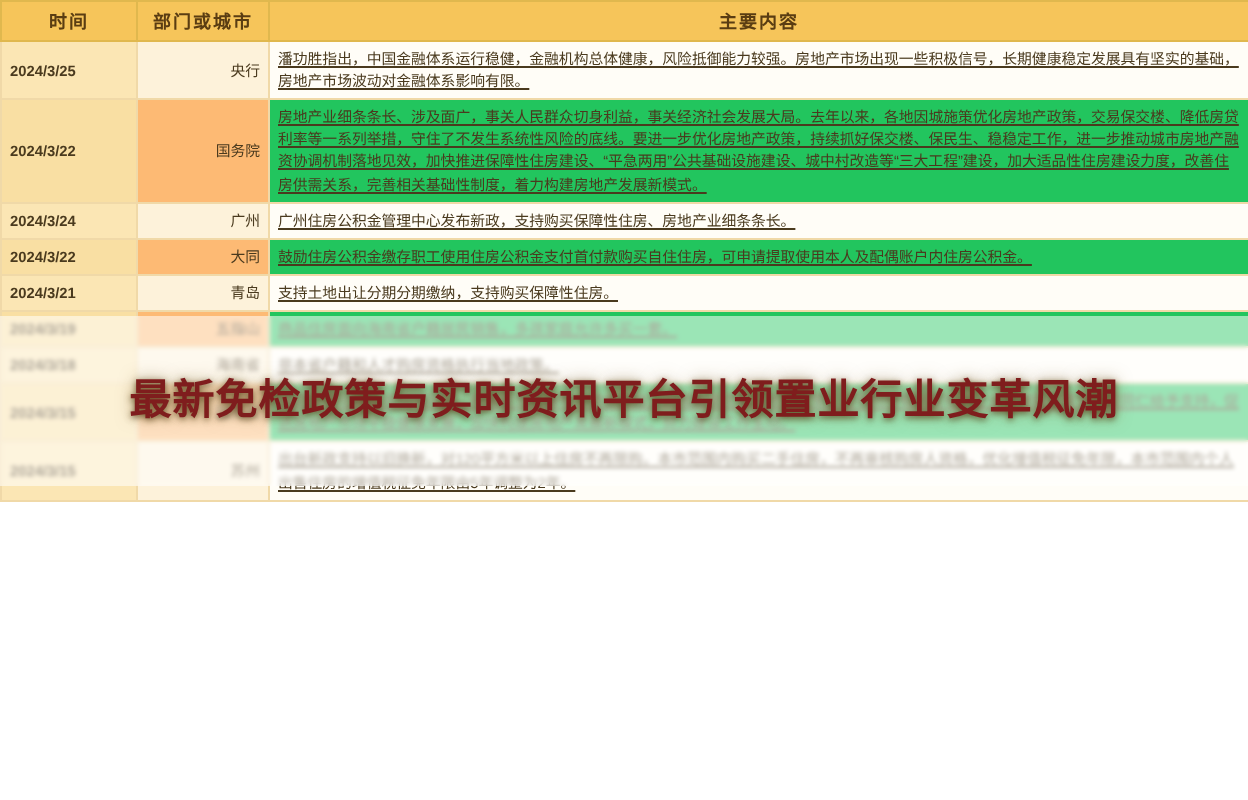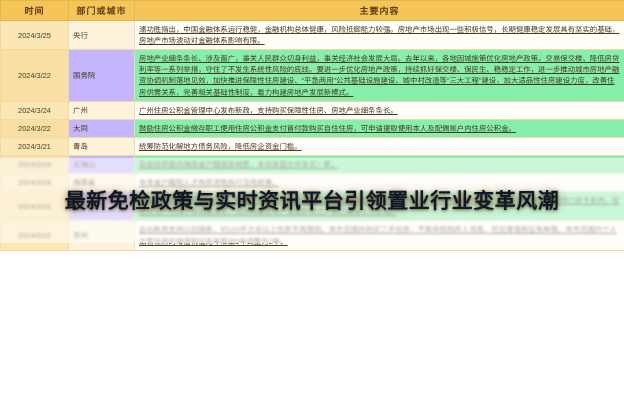--- a/index.html
+++ b/index.html
@@ -42,61 +42,60 @@
     border: 1px solid #f0d9a8;
     font-size: 7.4px;
     line-height: 1.5;
     color: #4a3a1e;
     vertical-align: middle;
     padding: 3px 4px;
   }
   td.time-cell {
     background: #fbe6b4;
     color: #6b4c17;
-    text-align: center;
     font-size: 8px;
-    font-weight: normal;
+    font-weight: bold;
     white-space: nowrap;
   }
   td.org-cell {
     background: #fdf2da;
     color: #6b4c17;
-    text-align: left;
+    text-align: right;
     font-size: 8px;
     white-space: nowrap;
   }
   td.main-cell {
     background: #fffdf7;
     text-align: left;
     text-decoration: underline;
   }
-  tr.alt td.main-cell { background: #86efac; }
+  tr.alt td.main-cell { background: #22c55e; }
   tr.alt td.time-cell { background: #f9dfa3; }
-  tr.alt td.org-cell  { background: #c4b5fd; }
+  tr.alt td.org-cell  { background: #fdba74; }
 
   .overlay-band {
     position: absolute;
     left: 0;
     right: 0;
     top: 158px;
     height: 85px;
     background: rgba(255, 255, 255, 0.55);
     backdrop-filter: blur(1px);
     display: flex;
     align-items: center;
     justify-content: center;
     pointer-events: none;
   }
   .overlay-title {
     width: 560px;
     text-align: center;
     font-size: 21px;
     font-weight: bold;
     line-height: 1.5;
-    color: #0f172a;
+    color: #7f1d1d;
     text-shadow: 0 1px 3px rgba(80,60,20,0.75), 0 0 8px rgba(120,90,30,0.55);
     letter-spacing: 0.5px;
   }
 </style>
 </head>
 <body>
 
 <div class="page">
 
   <table class="policy-table">
@@ -129,21 +128,21 @@
         <td class="main-cell">广州住房公积金管理中心发布新政，支持购买保障性住房、房地产业细条条长。</td>
       </tr>
       <tr class="alt">
         <td class="time-cell">2024/3/22</td>
         <td class="org-cell">大同</td>
         <td class="main-cell">鼓励住房公积金缴存职工使用住房公积金支付首付款购买自住住房，可申请提取使用本人及配偶账户内住房公积金。</td>
       </tr>
       <tr>
         <td class="time-cell">2024/3/21</td>
         <td class="org-cell">青岛</td>
-        <td class="main-cell">统筹防范化解地方债务风险，降低房企资金门槛。</td>
+        <td class="main-cell">支持土地出让分期分期缴纳，支持购买保障性住房。</td>
       </tr>
       <tr class="alt">
         <td class="time-cell">2024/3/19</td>
         <td class="org-cell">五指山</td>
         <td class="main-cell">商品住房面向海南省户籍居民销售，多孩家庭允许多买一套。</td>
       </tr>
       <tr>
         <td class="time-cell">2024/3/18</td>
         <td class="org-cell">海南省</td>
         <td class="main-cell">非本省户籍和人才购房资格执行当地政策。</td>

